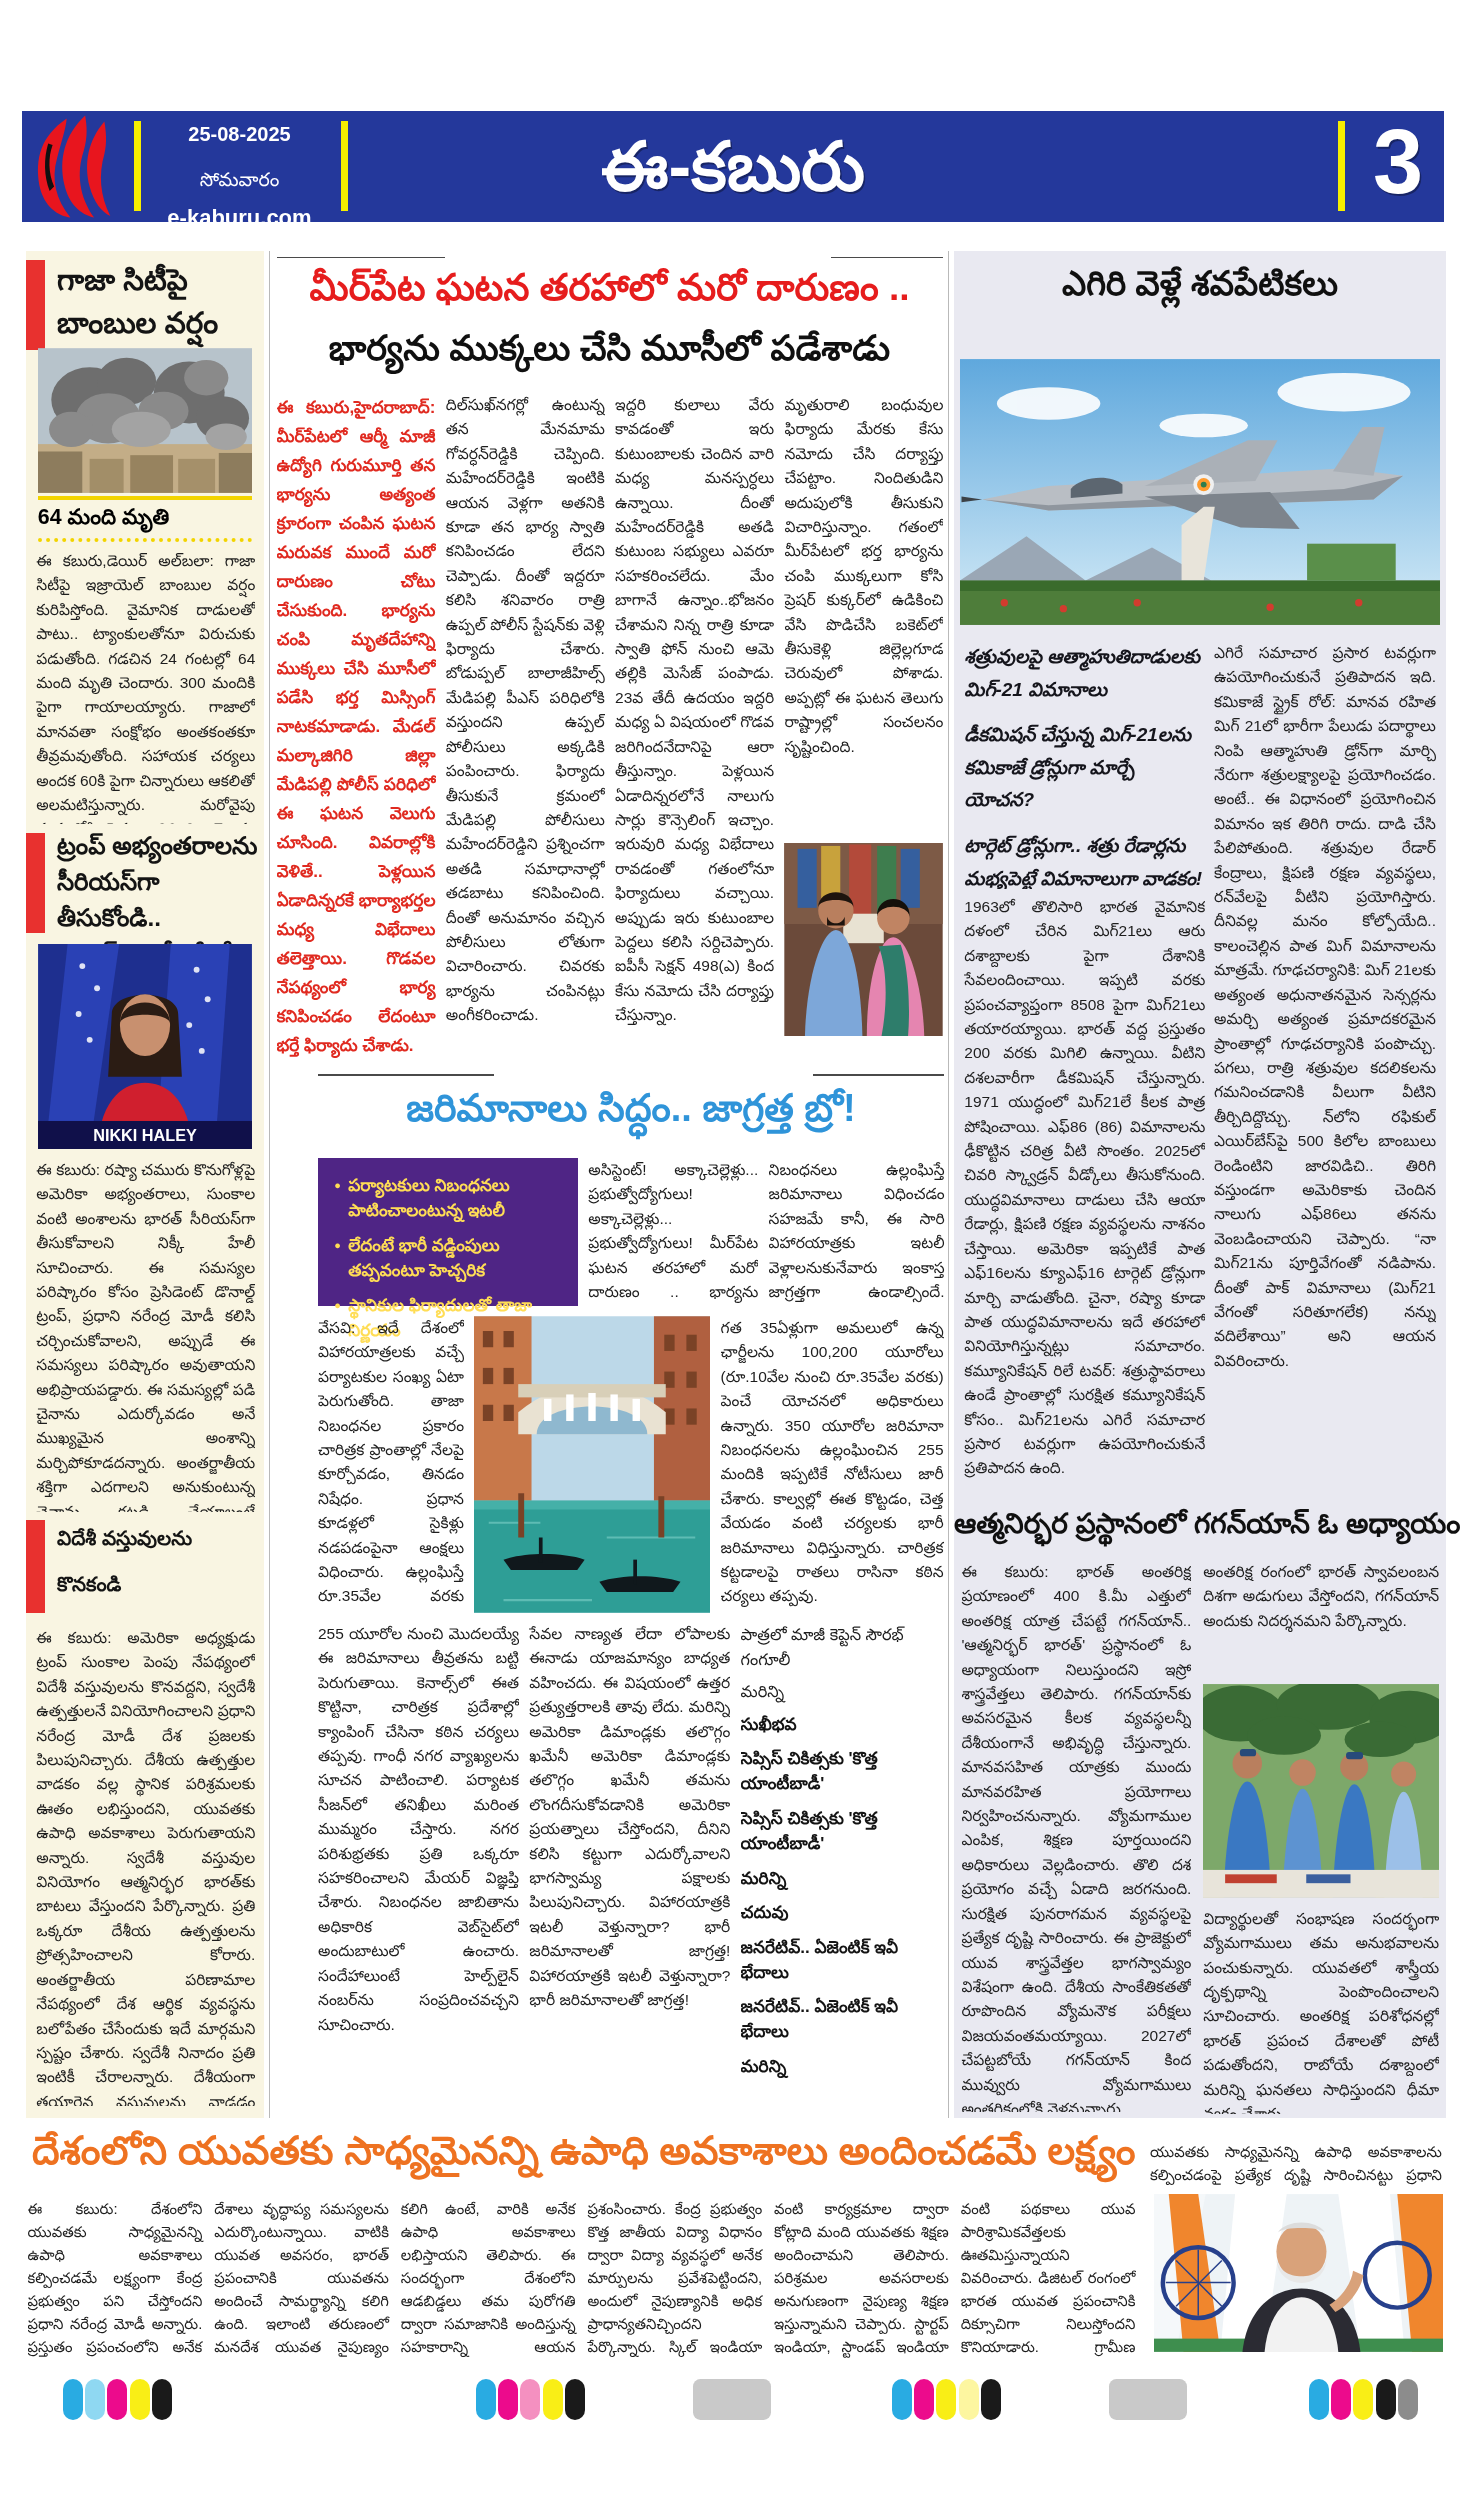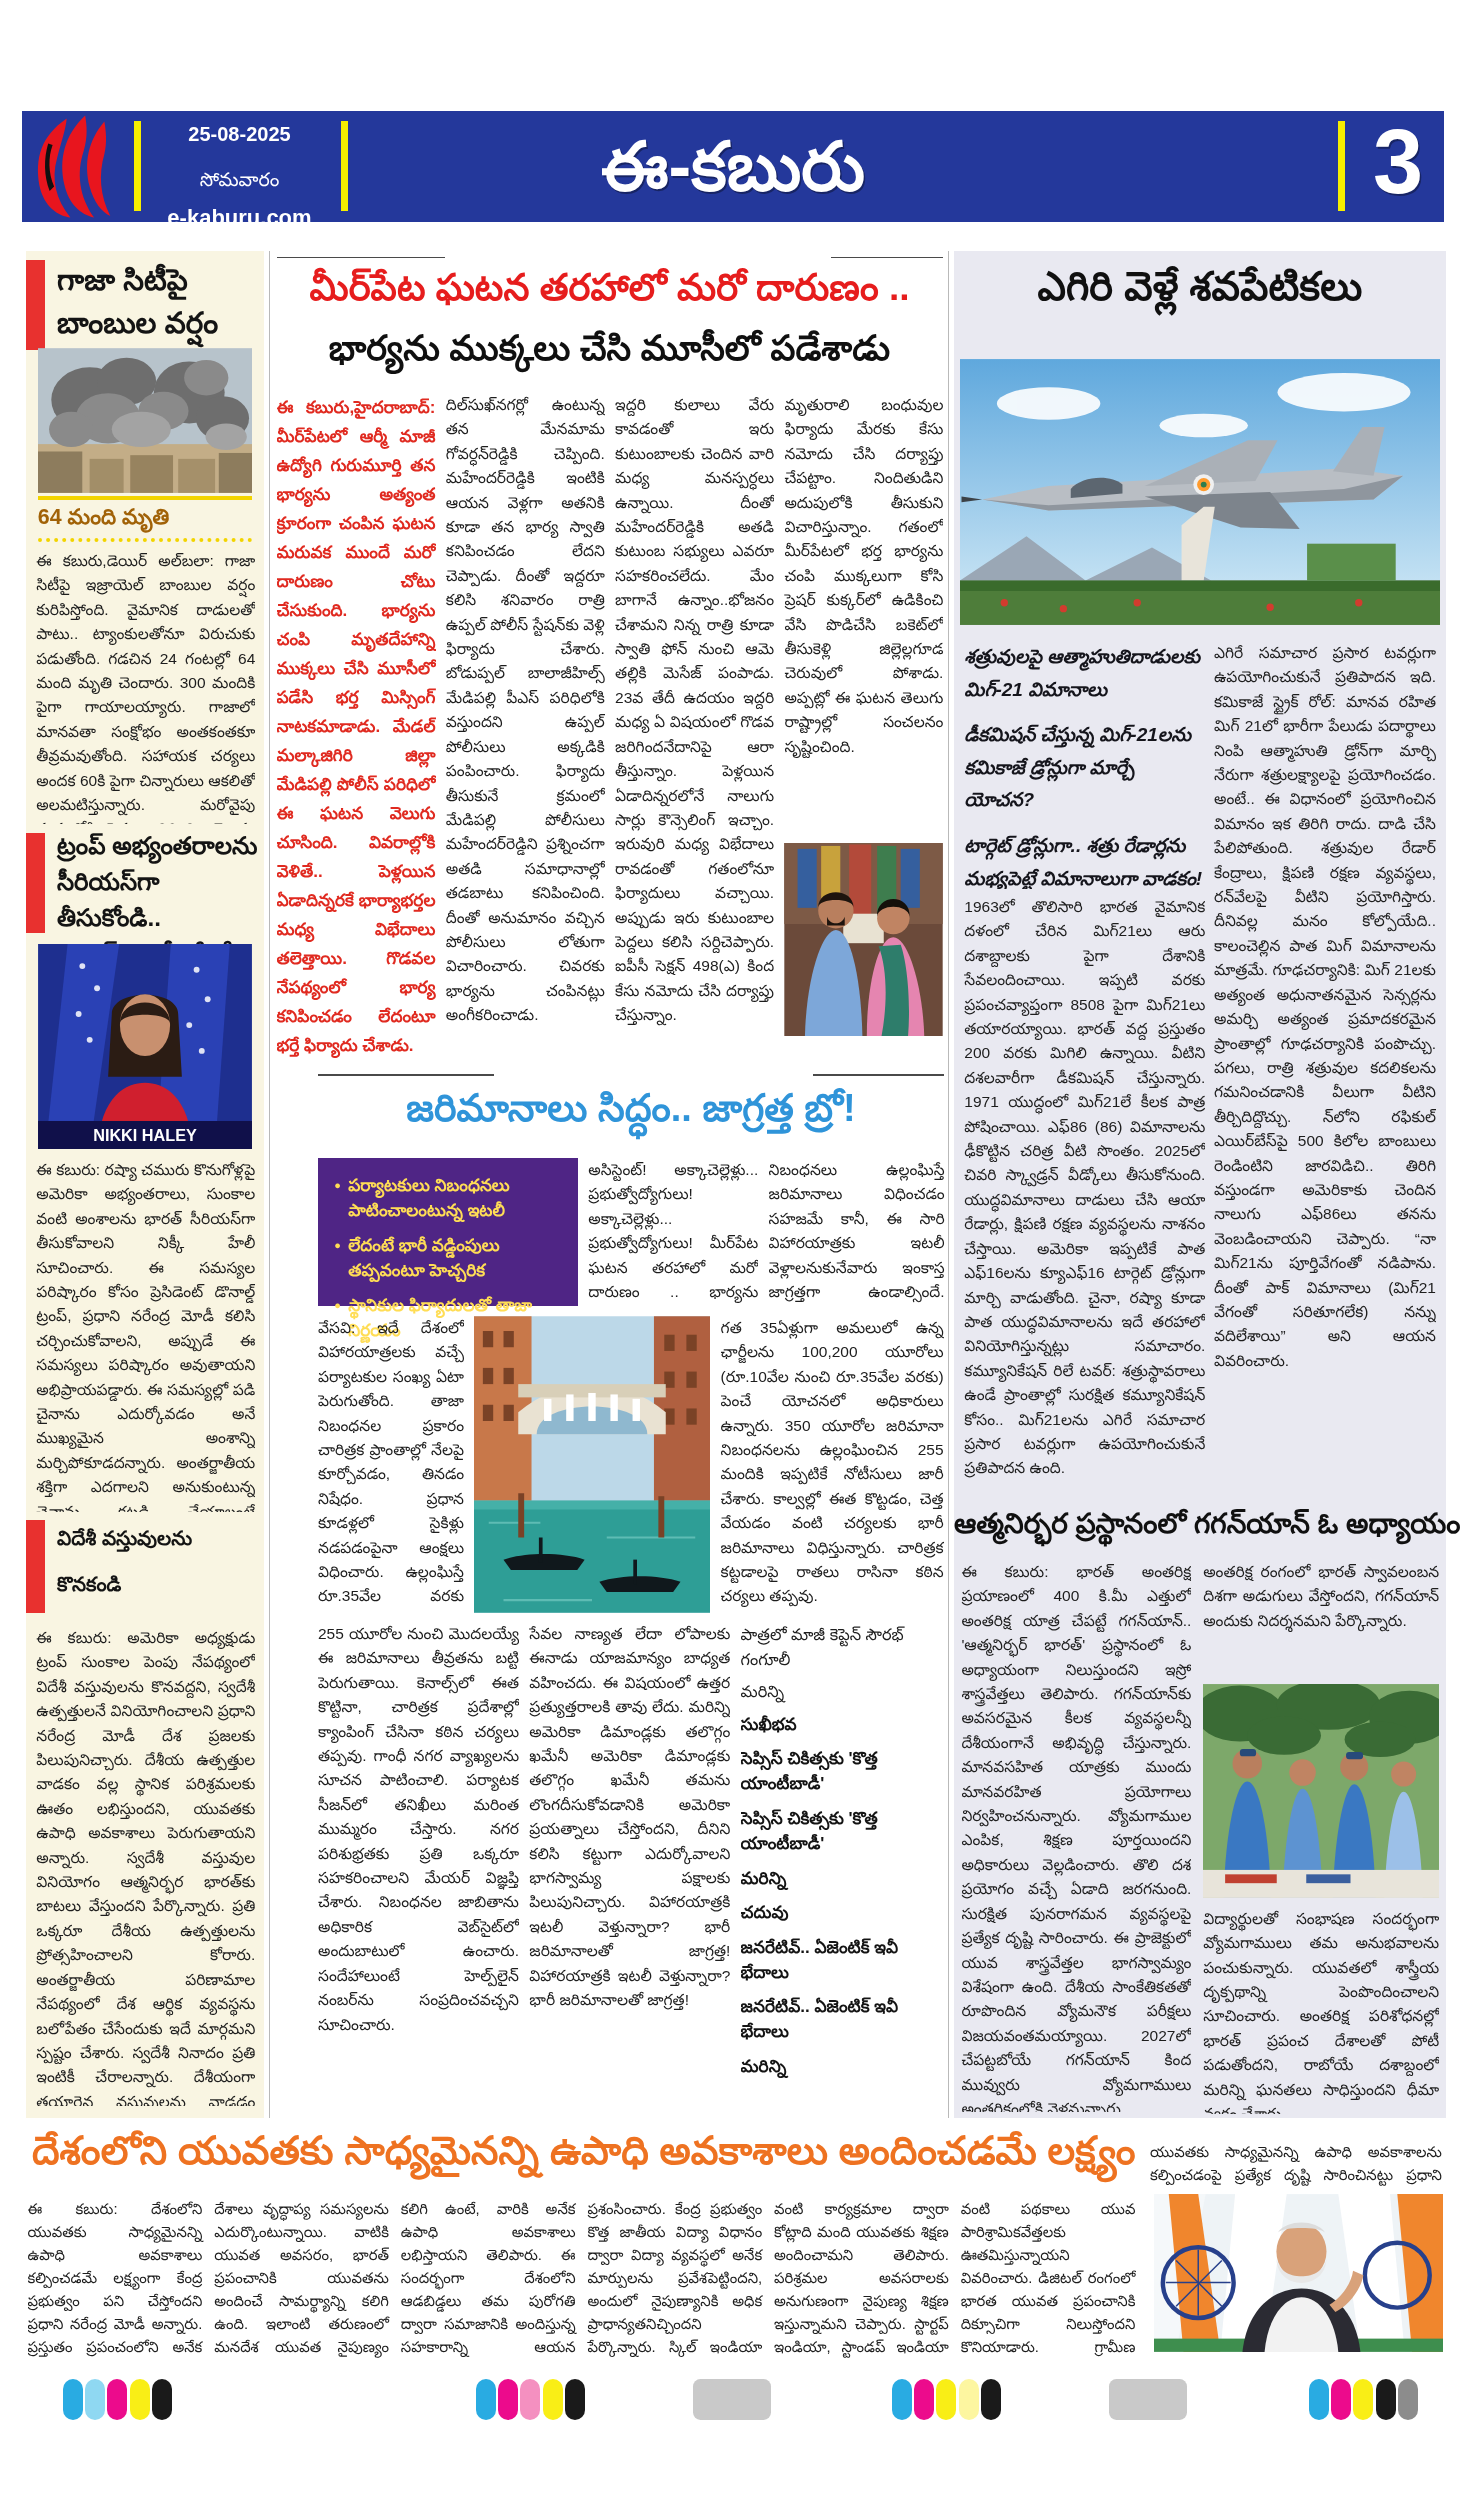--- a/index.html
+++ b/index.html
@@ -98,21 +98,21 @@
           <ellipse cx="170" cy="85" rx="34" ry="26"></ellipse>
         <ellipse cx="228" cy="40" rx="30" ry="24"></ellipse>
           <ellipse cx="45" cy="110" rx="30" ry="24"></ellipse>
       </g>
       <g fill="#a3a3a3">
         <ellipse cx="140" cy="110" rx="40" ry="24"></ellipse>
           <ellipse cx="255" cy="120" rx="28" ry="18"></ellipse>
       </g>
     </svg>
     <div class="abs" style="left:11.8px;top:245px;width:214px;height:3.7px;background:#f2d400"></div>
-    <div class="abs" style="left:11.8px;top:254px;font-size:21.4px;font-weight:bold;color:#a16207">64 మంది మృతి</div>
+    <div class="abs" style="left:11.8px;top:254px;font-size:21.4px;font-weight:bold;color:#000000">64 మంది మృతి</div>
     <div class="abs" style="left:11.8px;top:287px;width:214px;border-top:4.4px dotted #f2d400"></div>
     <div class="abs body-txt" style="left:10.3px;top:298px;width:219px;height:275px">ఈ కబురు,డెయిర్ అల్‌బలా: గాజా సిటీపై ఇజ్రాయెల్ బాంబుల వర్షం కురిపిస్తోంది. వైమానిక దాడులతో పాటు.. ట్యాంకులతోనూ విరుచుకు పడుతోంది. గడచిన 24 గంటల్లో 64 మంది మృతి చెందారు. 300 మందికి పైగా గాయాలయ్యారు. గాజాలో మానవతా సంక్షోభం అంతకంతకూ తీవ్రమవుతోంది. సహాయక చర్యలు అందక 60కి పైగా చిన్నారులు ఆకలితో అలమటిస్తున్నారు. మరోవైపు రంగంలోకి సైన్యం దిగింది. మొత్తం గాజాపై పట్టు సాధించేందుకు ఆపరేషన్ ముమ్మరం చేసింది. వైమానిక దాడుల్లో భారీగా ప్రాణనష్టం జరిగిందని అధికారులు తెలిపారు. యెమెన్ రాజధాని సనాపై ఇజ్రాయెల్ ఆదివారం దాడులు చేసింది. ఓ విద్యుత్కేంద్రం, గ్యాస్ స్టేషన్‌తో పాటు రాజధాని వ్యాప్తంగా వివిధ ప్రాంతాలపై బాంబుల వర్షం కురిపించింది. ఇజ్రాయెల్ ప్రధాని నెతన్యాహు పేర్కొన్న సంగతి తెలిసిందే.</div>
 
     <div class="redbar" style="left:0;top:582px;height:100px"></div>
     <div class="lhead" style="top:577px;width:205px;font-size:24.4px;line-height:36px">
       <div>ట్రంప్ అభ్యంతరాలను</div>
       <div>సీరియస్‌గా తీసుకోండి..</div>
       <div>భారత్‌కు నిక్కీ హేలీ సలహా!</div>
     </div>
     <svg class="abs" style="left:11.8px;top:693px" width="214" height="205" viewBox="0 0 290 278">
@@ -266,21 +266,21 @@
         <div class="bold-line">మరిన్ని</div>
         <div class="bold-line">చదువు</div>
         <div class="bold-line">జనరేటివ్.. ఏజెంటిక్ ఇవీ భేదాలు</div>
         <div class="bold-line">జనరేటివ్.. ఏజెంటిక్ ఇవీ భేదాలు</div>
         <div class="bold-line">మరిన్ని</div>
       </div>
     </div>
   </div>
 
   <div id="rightpanel" class="abs">
-    <div class="abs mainhead nowrap" style="left:0;right:0;top:13.3px;font-size:40px">ఎగిరి వెళ్లే శవపేటికలు</div>
+    <div class="abs mainhead nowrap" style="left:0;right:0;top:13.3px;font-size:34px">ఎగిరి వెళ్లే శవపేటికలు</div>
 
     <svg class="abs" style="left:5.9px;top:108px" width="480" height="266" viewBox="0 0 650 360">
       <defs>
         <linearGradient id="sky" x1="0" y1="0" x2="0" y2="1">
           <stop offset="0" stop-color="#5fa8dd"></stop>
             <stop offset="1" stop-color="#d6ecf7"></stop>
         </linearGradient>
       </defs>
       <rect width="650" height="360" fill="url(#sky)"></rect>
       <g fill="#ffffff" opacity="0.9">

